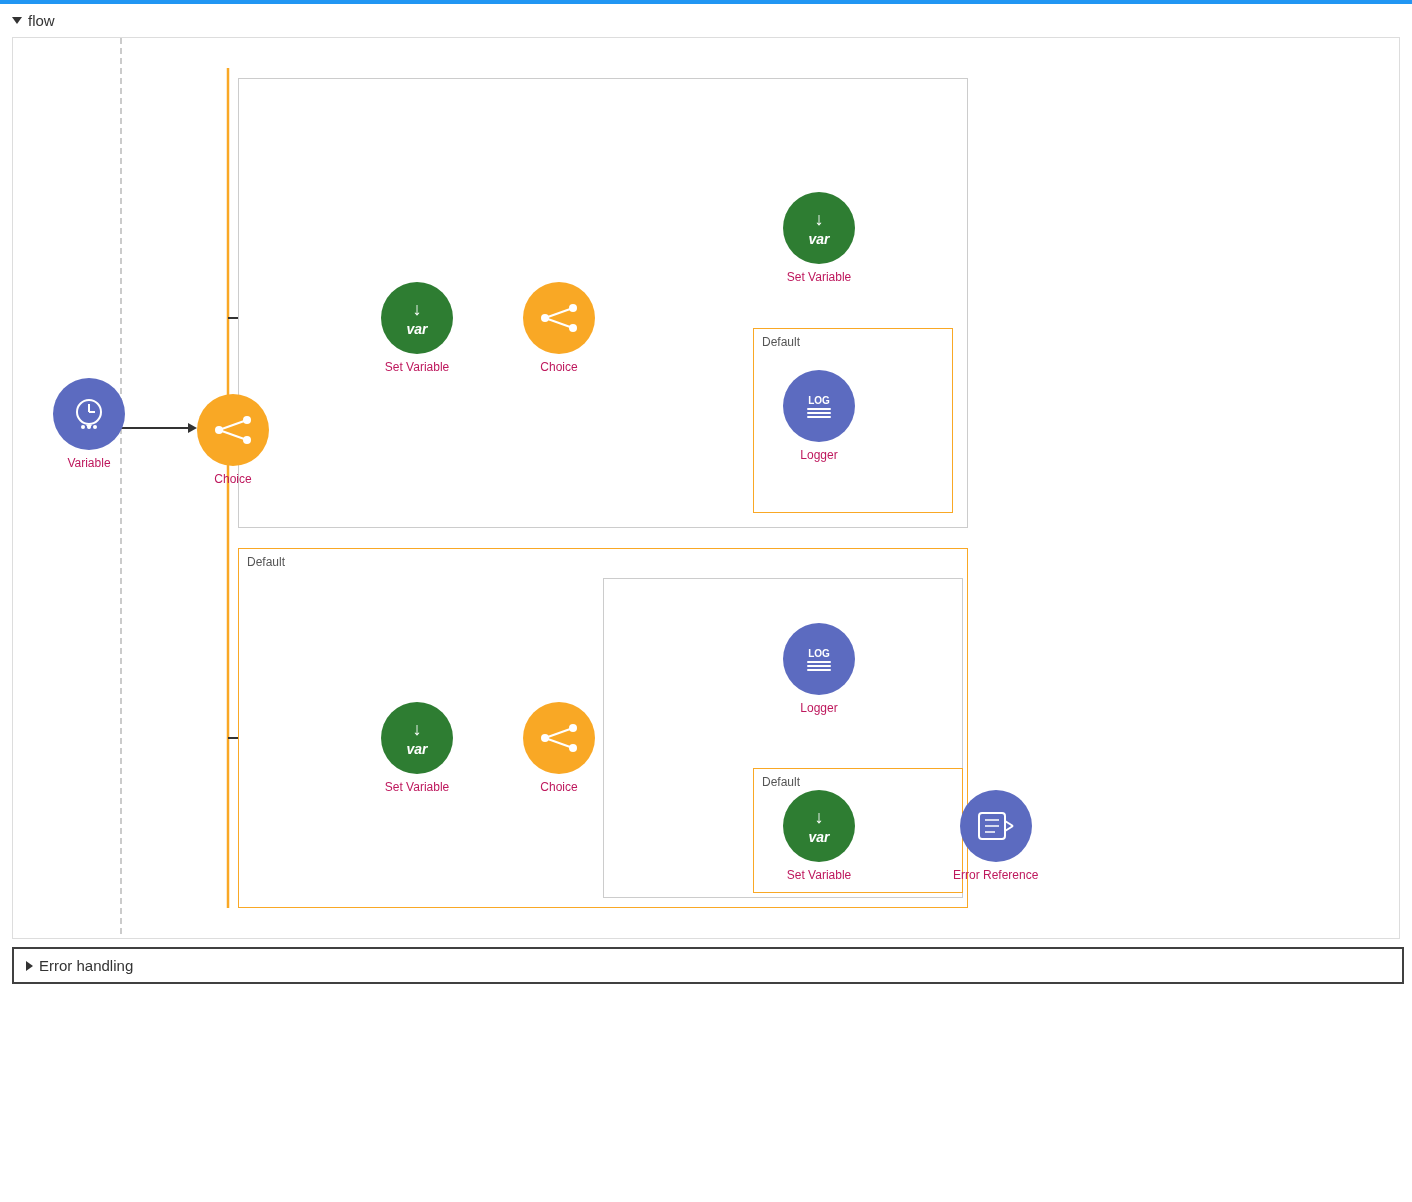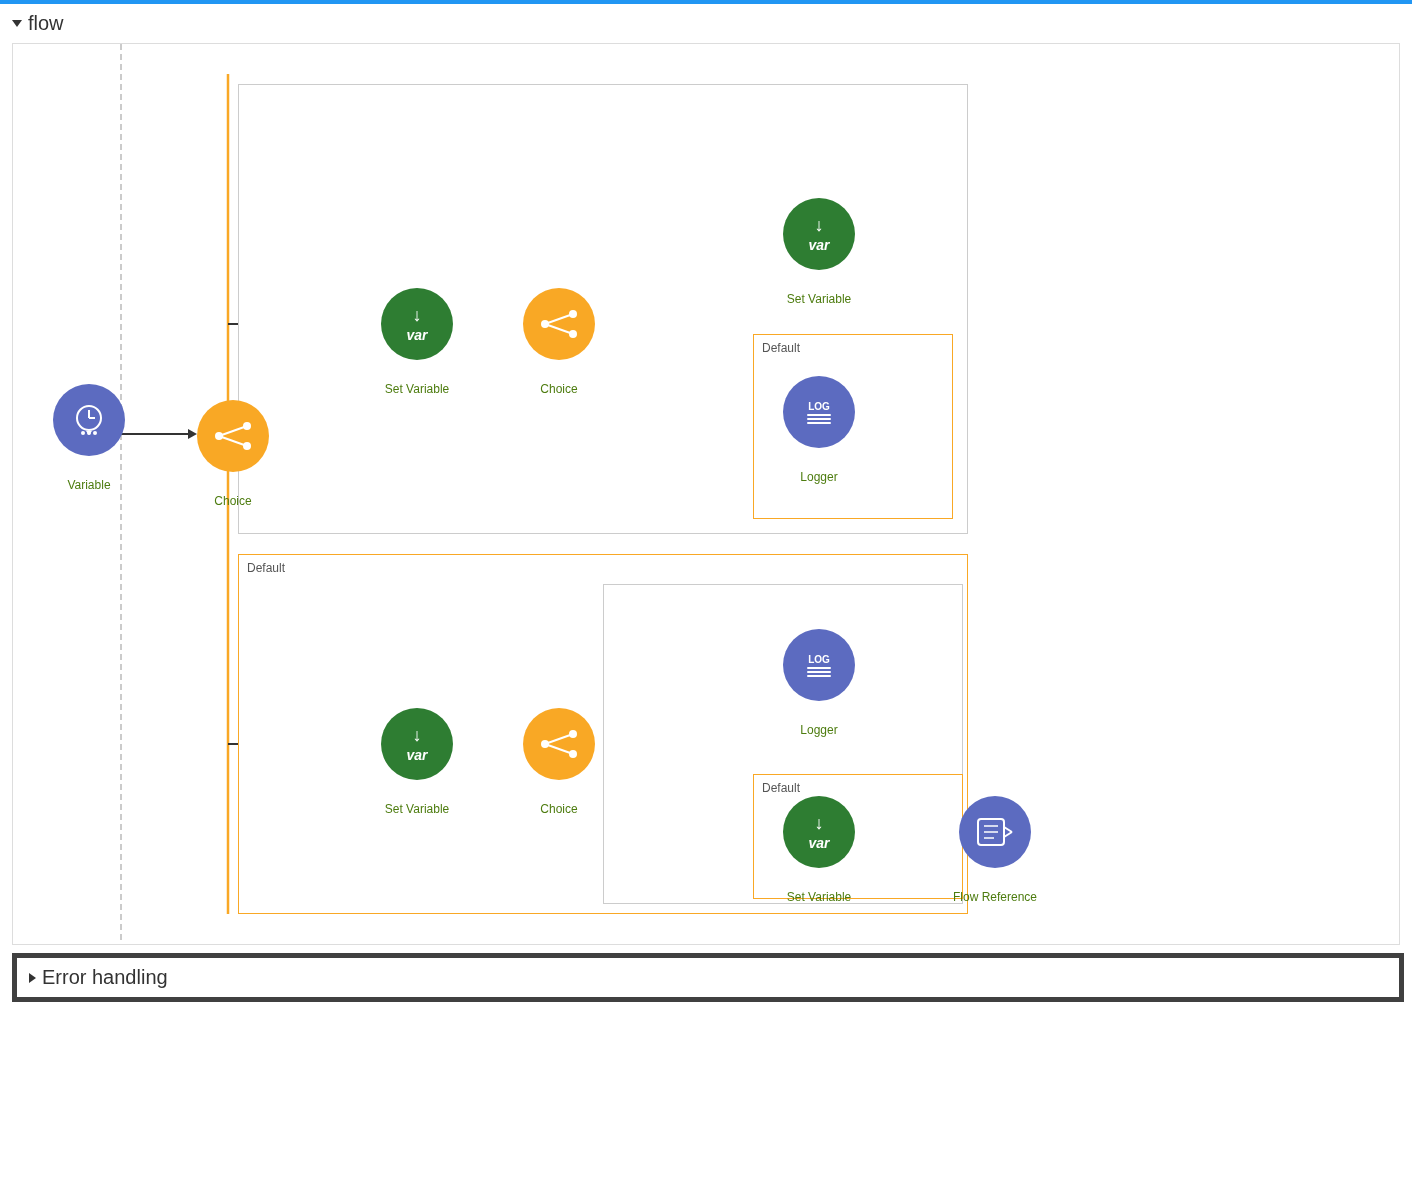--- a/index.html
+++ b/index.html
@@ -24,21 +24,21 @@
       background: #2196f3;
       width: 100%;
     }
 
     
     .section-header {
       display: flex;
       align-items: center;
       gap: 6px;
       padding: 8px 12px;
-      font-size: 20px;
+      font-size: 15px;
       font-weight: 500;
       color: #333;
       cursor: pointer;
       user-select: none;
     }
 
     .triangle-down {
       width: 0;
       height: 0;
       border-left: 5px solid transparent;
@@ -84,22 +84,22 @@
       align-items: center;
       justify-content: center;
       color: white;
       font-weight: bold;
       font-size: 13px;
       position: relative;
     }
 
     .node-label {
       font-size: 12px;
-      color: #4d7c0f;
-      margin-top: 22px;
+      color: #be185d;
+      margin-top: 6px;
       text-align: center;
       white-space: nowrap;
     }
 
     .circle-blue { background: #5c6bc0; }
     .circle-orange { background: #f9a825; }
     .circle-green { background: #2e7d32; }
     .circle-indigo { background: #5c6bc0; }
 
     
@@ -131,21 +131,21 @@
     }
     .log-line {
       width: 24px;
       height: 2px;
       background: white;
       border-radius: 1px;
     }
 
     
     .error-section {
-      border: 5px solid #404040;
+      border: 2px solid #404040;
       margin: 0 8px 8px 12px;
     }
 
     
     .svg-overlay {
       position: absolute;
       top: 0;
       left: 0;
       width: 100%;
       height: 100%;
@@ -385,21 +385,21 @@
         <div class="node-circle circle-indigo">
           <svg width="38" height="30" viewBox="0 0 38 30">
             <rect x="2" y="2" width="26" height="26" rx="3" fill="none" stroke="white" stroke-width="2"></rect>
             <line x1="28" y1="10" x2="36" y2="15" stroke="white" stroke-width="2"></line>
             <line x1="28" y1="20" x2="36" y2="15" stroke="white" stroke-width="2"></line>
             <line x1="8" y1="9" x2="22" y2="9" stroke="white" stroke-width="1.5"></line>
             <line x1="8" y1="15" x2="22" y2="15" stroke="white" stroke-width="1.5"></line>
             <line x1="8" y1="21" x2="18" y2="21" stroke="white" stroke-width="1.5"></line>
           </svg>
         </div>
-        <div class="node-label">Flow Reference</div>
+        <div class="node-label">Error Reference</div>
       </div>
 
     </div>
   </div>
 
   <div class="error-section">
     <div class="section-header">
       <span class="triangle-right"></span>
       <span>Error handling</span>
     </div>

